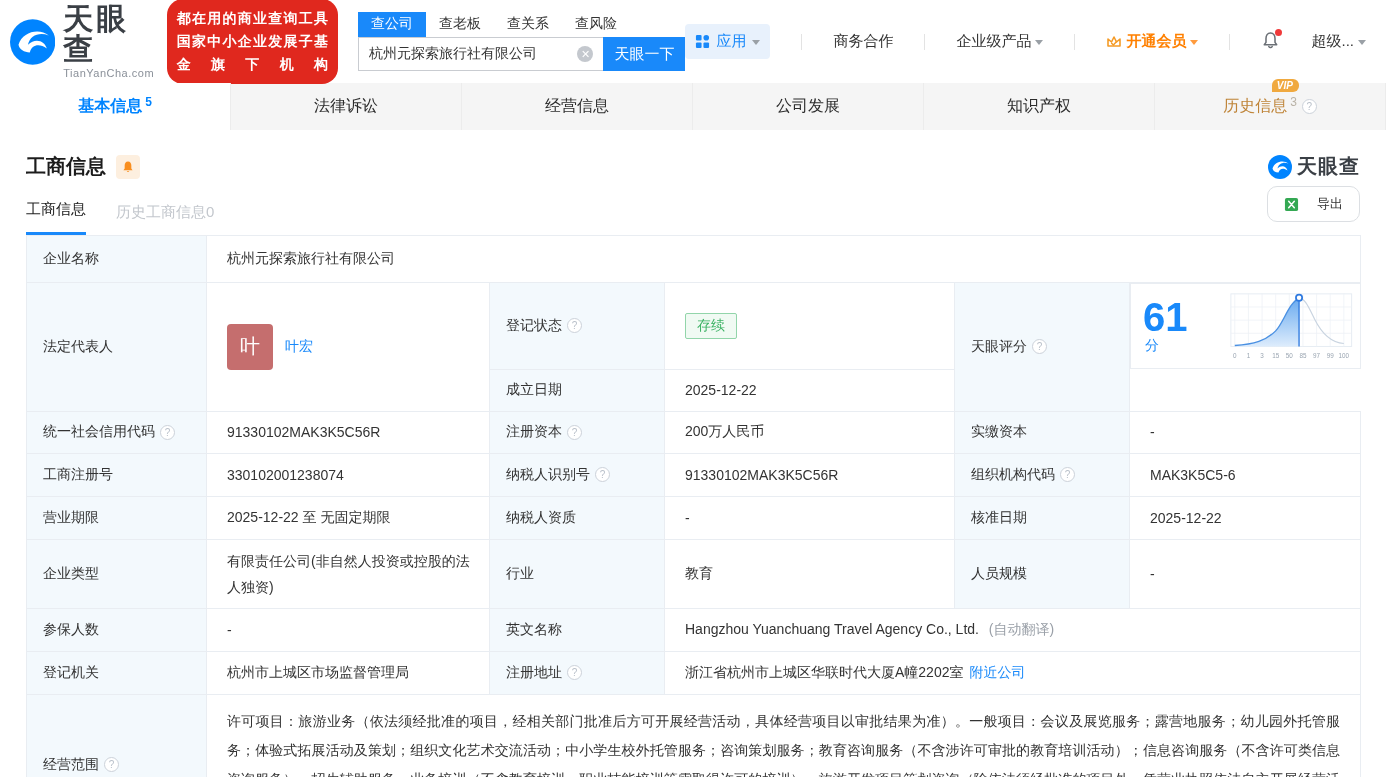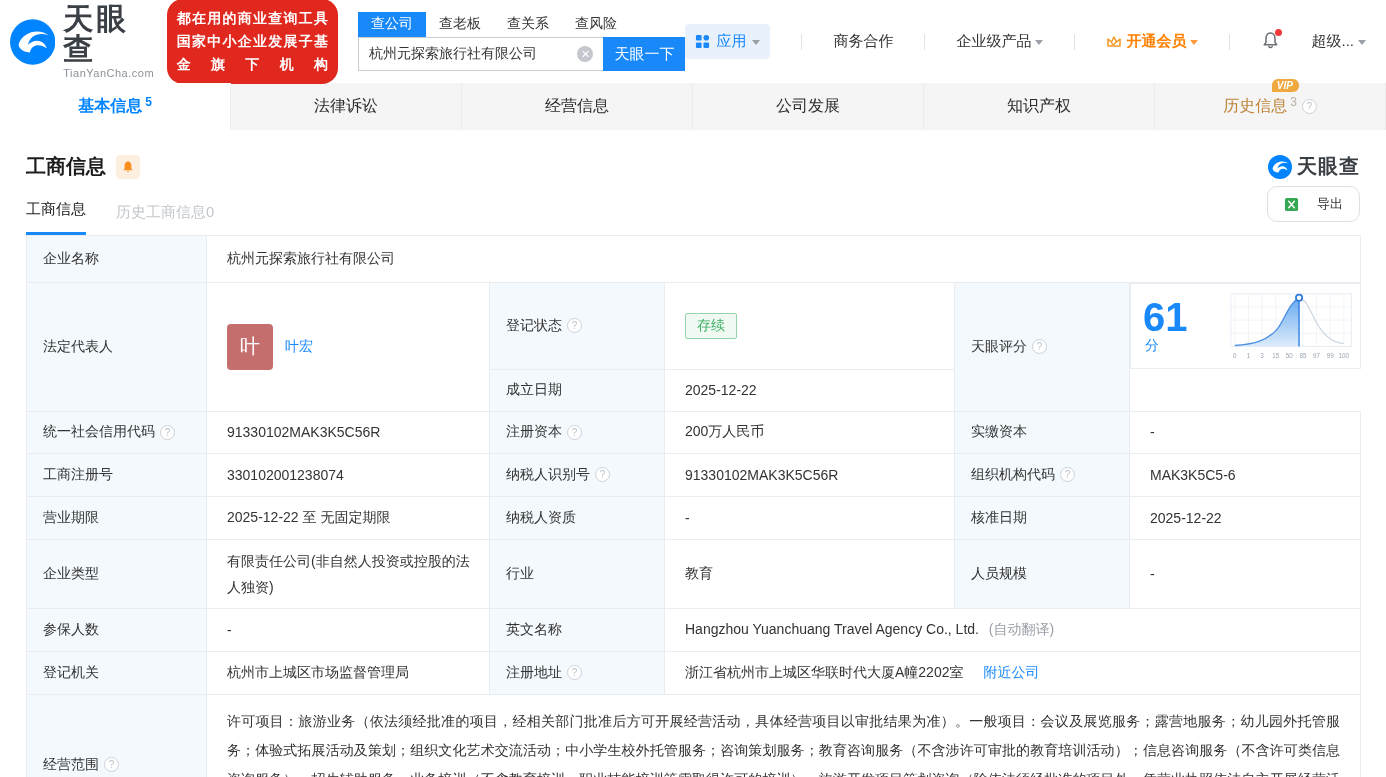--- a/index.html
+++ b/index.html
@@ -365,21 +365,21 @@
     <th>登记机关</th>
     <td>杭州市上城区市场监督管理局</td>
     <th>
           <span class="th-flex">
             <span>注册地址</span>
             <span class="q-icon">?</span>
           </span>
         </th>
     <td colspan="3">
       <span>浙江省杭州市上城区华联时代大厦A幢2202室</span>
-      <span class="lnk" style="margin-left:16px">附近公司</span>
+      <span class="lnk" style="margin-left:2px">附近公司</span>
     </td>
   </tr>
   <tr style="height:132px">
     <th>
           <span class="th-flex">
             <span>经营范围</span>
             <span class="q-icon">?</span>
           </span>
         </th>
     <td colspan="5" class="scope-td">许可项目：旅游业务（依法须经批准的项目，经相关部门批准后方可开展经营活动，具体经营项目以审批结果为准）。一般项目：会议及展览服务；露营地服务；幼儿园外托管服务；体验式拓展活动及策划；组织文化艺术交流活动；中小学生校外托管服务；咨询策划服务；教育咨询服务（不含涉许可审批的教育培训活动）；信息咨询服务（不含许可类信息咨询服务）；招生辅助服务；业务培训（不含教育培训、职业技能培训等需取得许可的培训）；旅游开发项目策划咨询（除依法须经批准的项目外，凭营业执照依法自主开展经营活动）。</td>

